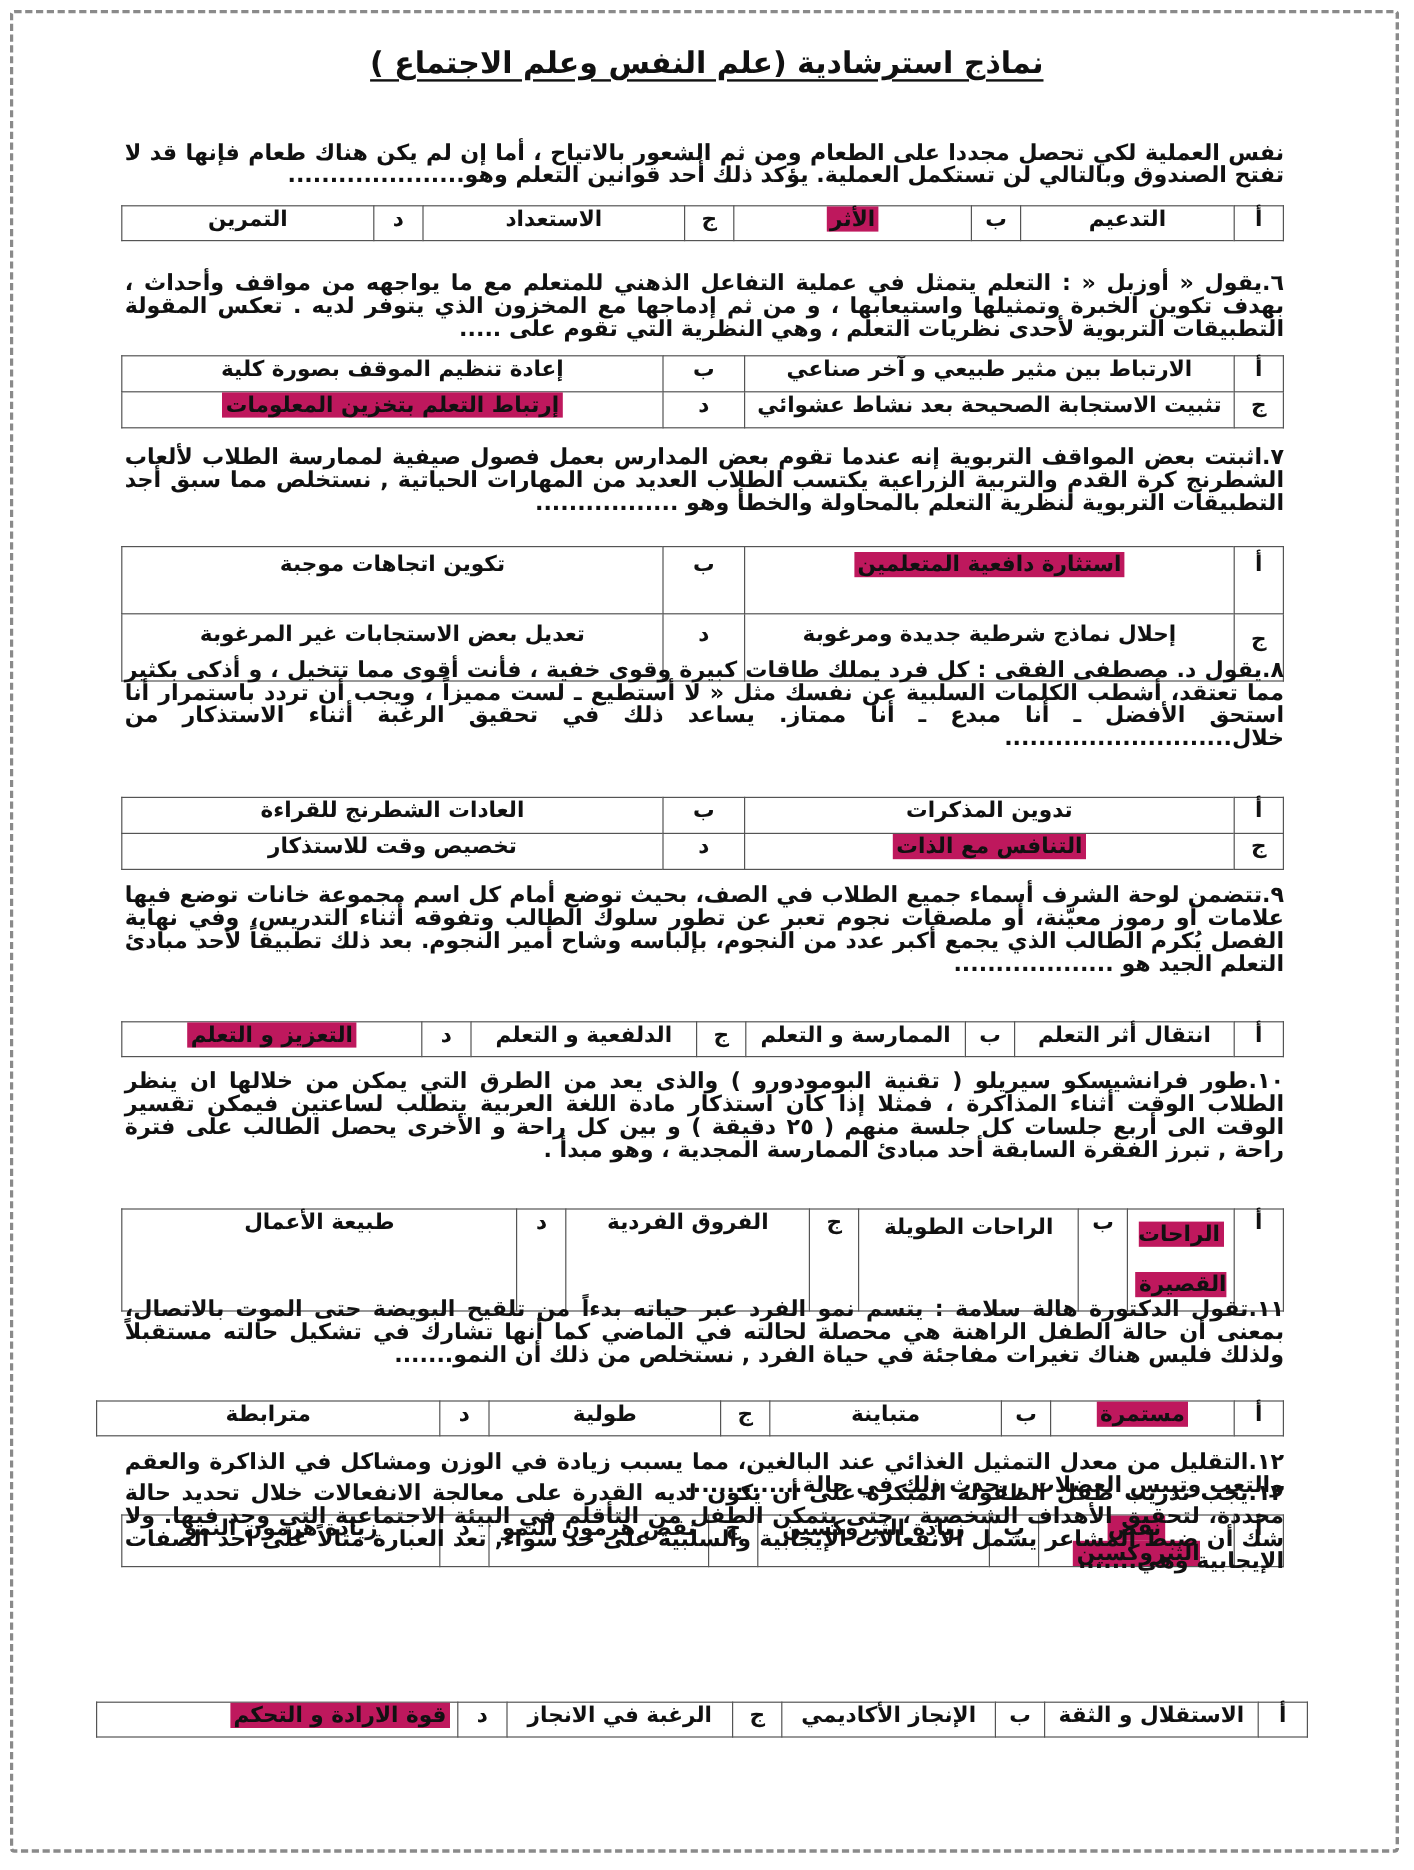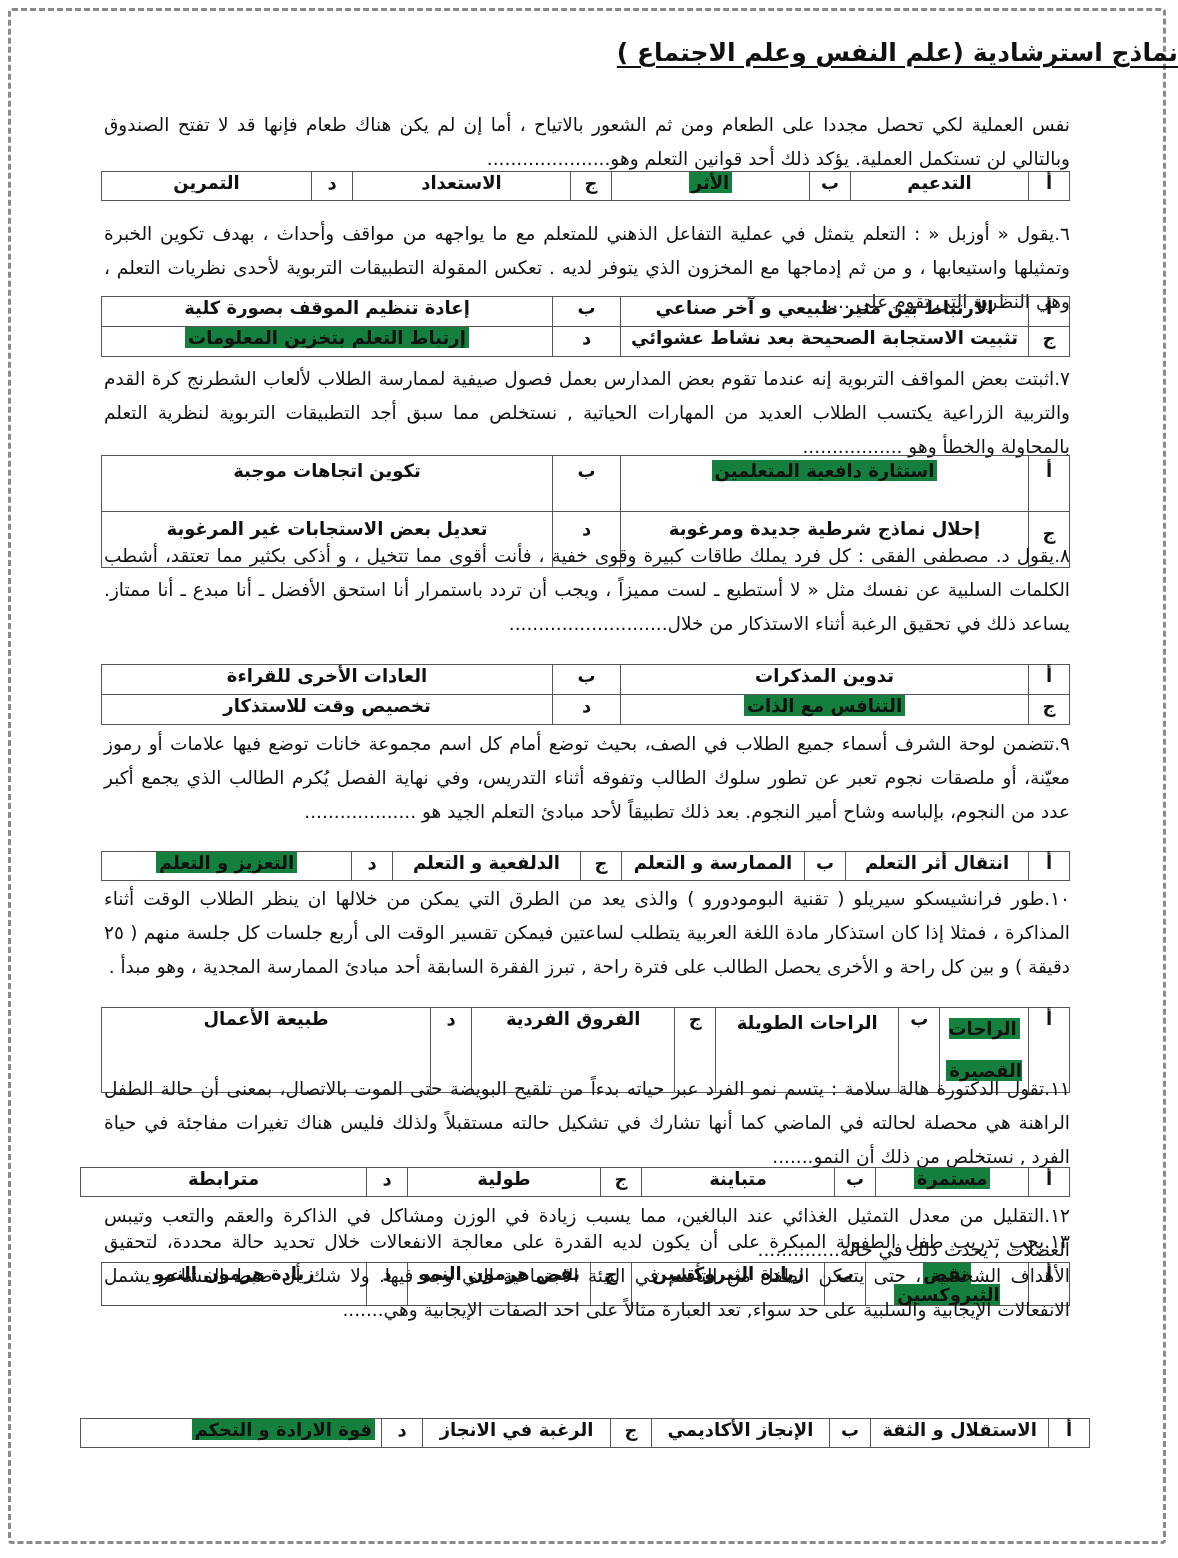--- a/index.html
+++ b/index.html
@@ -1,28 +1,28 @@
 <!DOCTYPE html>
 <html><head>
 <meta charset="utf-8">
 <style>
   html, body { margin:0; padding:0; background:#ffffff; }
   body { width:1178px; height:1558px; position:relative; overflow:hidden;
          font-family:"DejaVu Sans","Liberation Sans",sans-serif; color:#111; }
   .frame { position:absolute; left:8px; top:8px; width:1158px; height:1536px;
            border:3px dashed #8a8a8a; border-radius:4px; box-sizing:border-box; }
   .page { position:absolute; left:0; top:0; width:1178px; height:1558px; direction:rtl; }
-  .title { position:absolute; top:38px; left:0; width:1178px; 
+  .title { position:absolute; top:38px; left:0; width:1178px; text-align:center;
            font-weight:bold; font-size:25px; text-decoration:underline; text-underline-offset:5px; }
-  .para { position:absolute; right:108px; font-weight:normal; font-size:18.5px; line-height:34px;
-          text-align:justify; text-align-last:right; }
+  .para { position:absolute; right:108px; font-weight:bold; font-size:18.5px; line-height:19px;
+          text-align:justify; text-align-last:right;margin-top:10px; }
   table.opts { position:absolute; border-collapse:collapse; font-weight:bold; font-size:18px; }
   table.opts td { border:1.5px solid #555; padding:0 6px; text-align:center; vertical-align:top; }
   td.letter { text-align:center; width:28px; }
-  .hl { background:#15803d; padding:0 3px; }
+  .hl { background:#be185d; padding:0 3px; }
   table.opts td.r { text-align:right;margin-top:36px; }
 </style>
 </head>
 <body>
 
 <div class="frame"></div>
 
 <div class="page">
 
   <div class="title">نماذج استرشادية (علم النفس وعلم الاجتماع )</div>
@@ -79,21 +79,21 @@
   </tbody>
     </table>
 
   <div class="para" style="top:539px;width:966px;">٨.يقول د. مصطفى الفقى : كل فرد يملك طاقات كبيرة وقوى خفية ، فأنت أقوى مما تتخيل ، و أذكى بكثير مما تعتقد، أشطب الكلمات السلبية عن نفسك مثل « لا أستطيع ـ لست مميزاً ، ويجب أن تردد باستمرار أنا استحق الأفضل ـ أنا مبدع ـ أنا ممتاز. يساعد ذلك في تحقيق الرغبة أثناء الاستذكار من خلال...........................</div>
   <table class="opts" style="top:664px;left:101px;width:969px;">
     <tbody>
         <tr style="height:30px">
       <td class="letter">أ</td>
       <td style="width:395px"><span>تدوين المذكرات</span></td>
       <td class="letter" style="width:55px">ب</td>
-      <td><span>العادات الأخرى للقراءة</span></td>
+      <td><span>العادات الشطرنج للقراءة</span></td>
     </tr>
     <tr style="height:30px">
       <td class="letter">ج</td>
       <td><span class="hl">التنافس مع الذات</span></td>
       <td class="letter">د</td>
       <td><span>تخصيص وقت للاستذكار</span></td>
     </tr>
   </tbody>
     </table>
 

